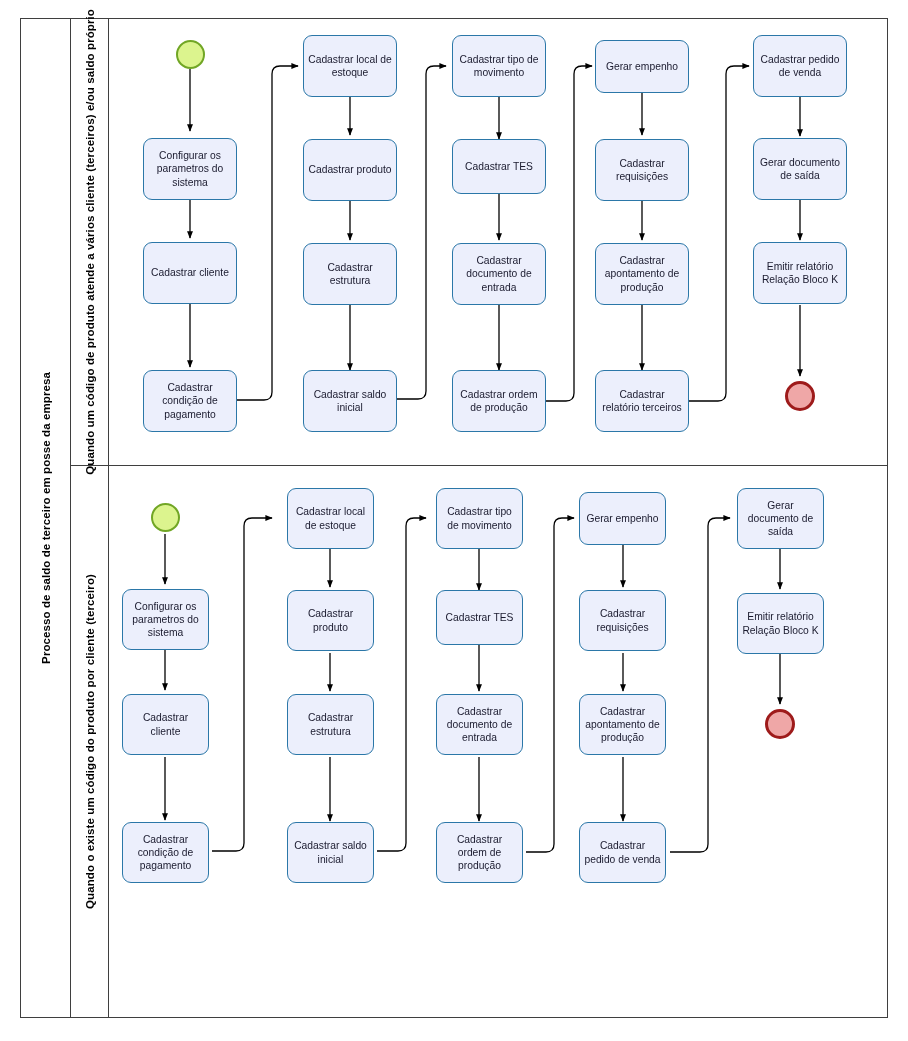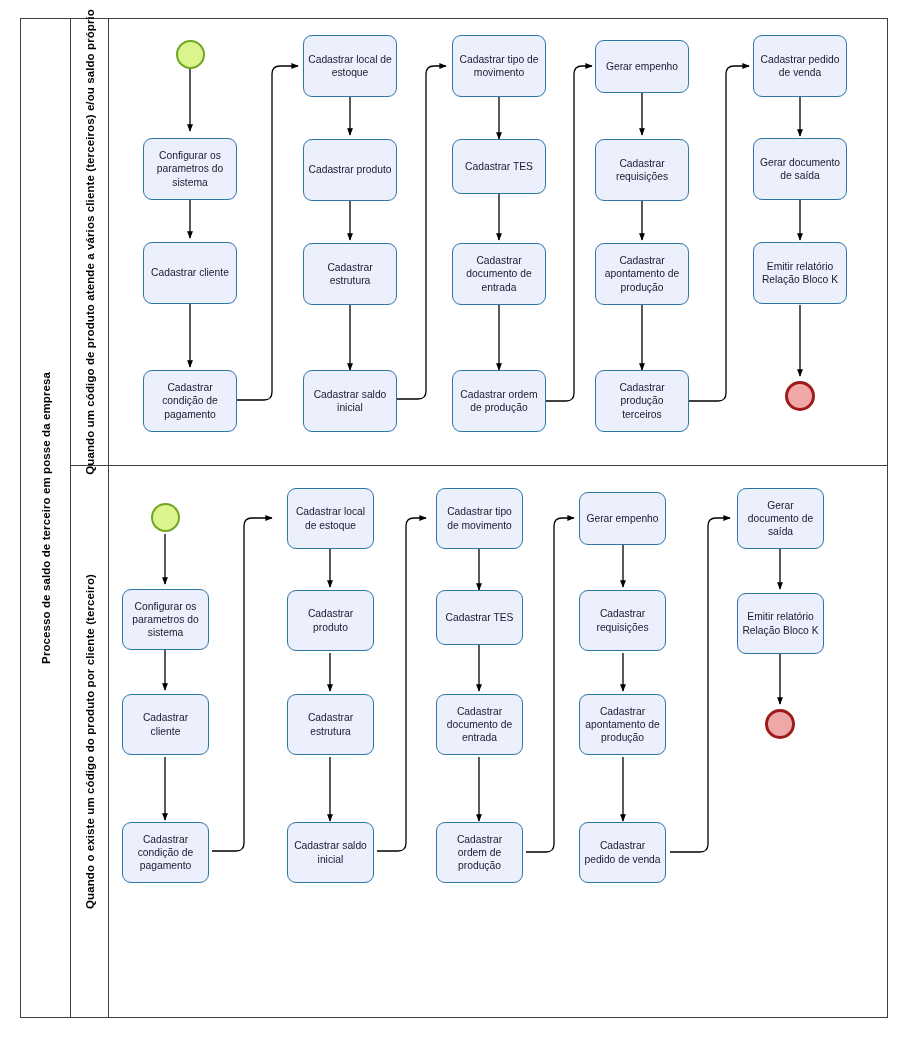--- a/index.html
+++ b/index.html
@@ -247,21 +247,21 @@
     <div class="task" style="left:303px; top:370px; width:94px; height:62px;">Cadastrar saldo inicial</div>
 
     <div class="task" style="left:452px; top:35px; width:94px; height:62px;">Cadastrar tipo de movimento</div>
     <div class="task" style="left:452px; top:139px; width:94px; height:55px;">Cadastrar TES</div>
     <div class="task" style="left:452px; top:243px; width:94px; height:62px;">Cadastrar documento de entrada</div>
     <div class="task" style="left:452px; top:370px; width:94px; height:62px;">Cadastrar ordem de produção</div>
 
     <div class="task" style="left:595px; top:40px; width:94px; height:53px;">Gerar empenho</div>
     <div class="task" style="left:595px; top:139px; width:94px; height:62px;">Cadastrar requisições</div>
     <div class="task" style="left:595px; top:243px; width:94px; height:62px;">Cadastrar apontamento de produção</div>
-    <div class="task" style="left:595px; top:370px; width:94px; height:62px;">Cadastrar produção terceiros</div>
+    <div class="task" style="left:595px; top:370px; width:94px; height:62px;">Cadastrar relatório terceiros</div>
 
     <div class="task" style="left:753px; top:35px; width:94px; height:62px;">Cadastrar pedido de venda</div>
     <div class="task" style="left:753px; top:138px; width:94px; height:62px;">Gerar documento de saída</div>
     <div class="task" style="left:753px; top:242px; width:94px; height:62px;">Emitir relatório Relação Bloco K</div>
 
     <div class="event event-end" style="left:785px; top:381px;"></div>
 
     <div class="event event-start" style="left:151px; top:503px;"></div>
 
     <div class="task" style="left:122px; top:589px; width:87px; height:61px;">Configurar os parametros do sistema</div>

